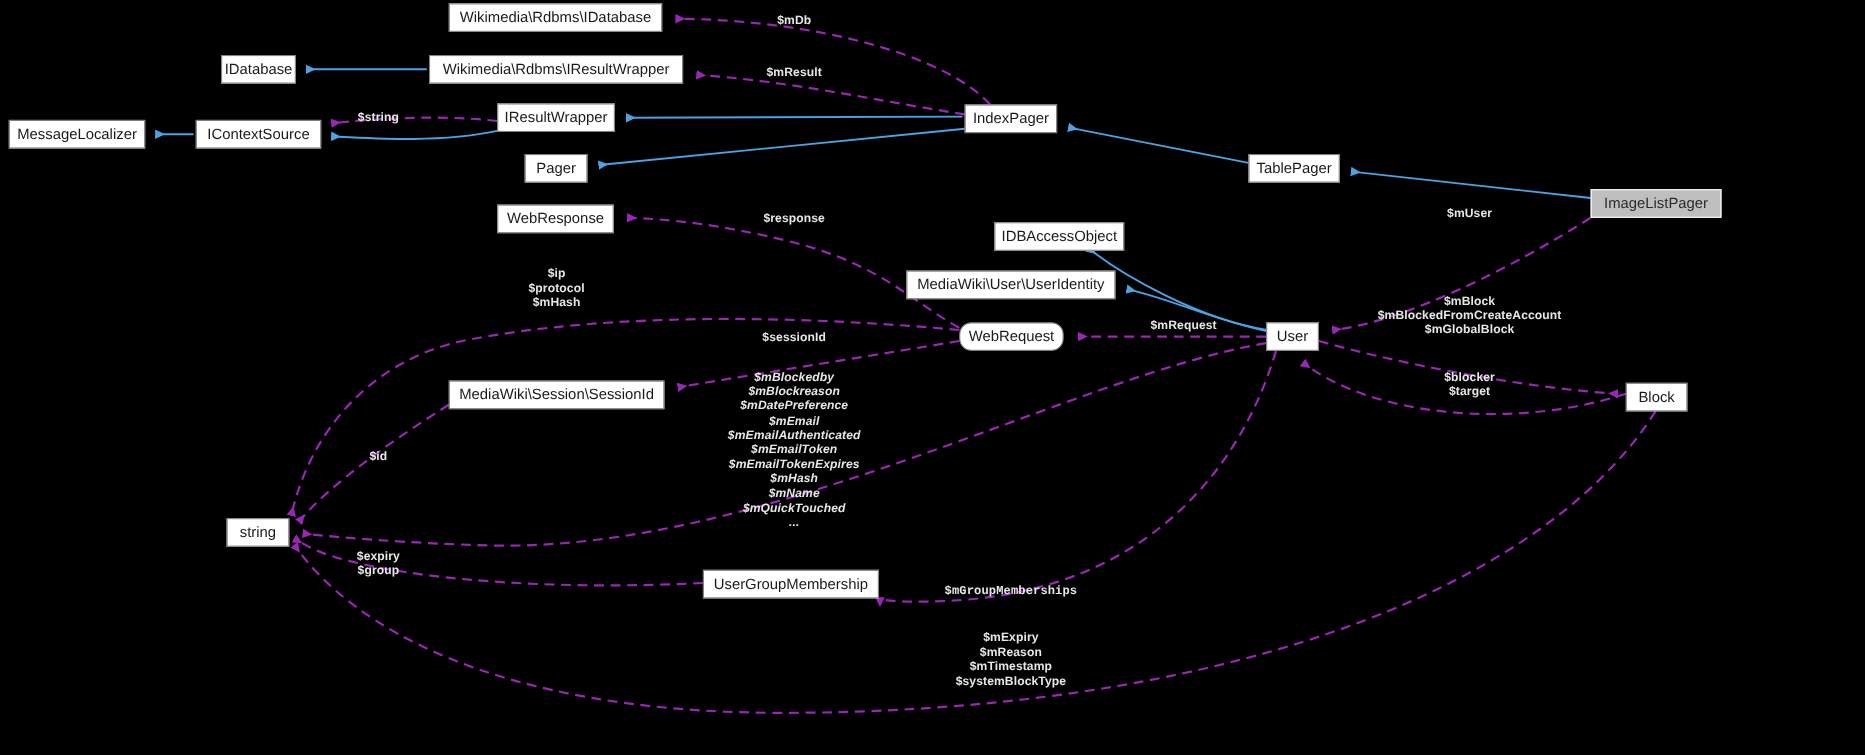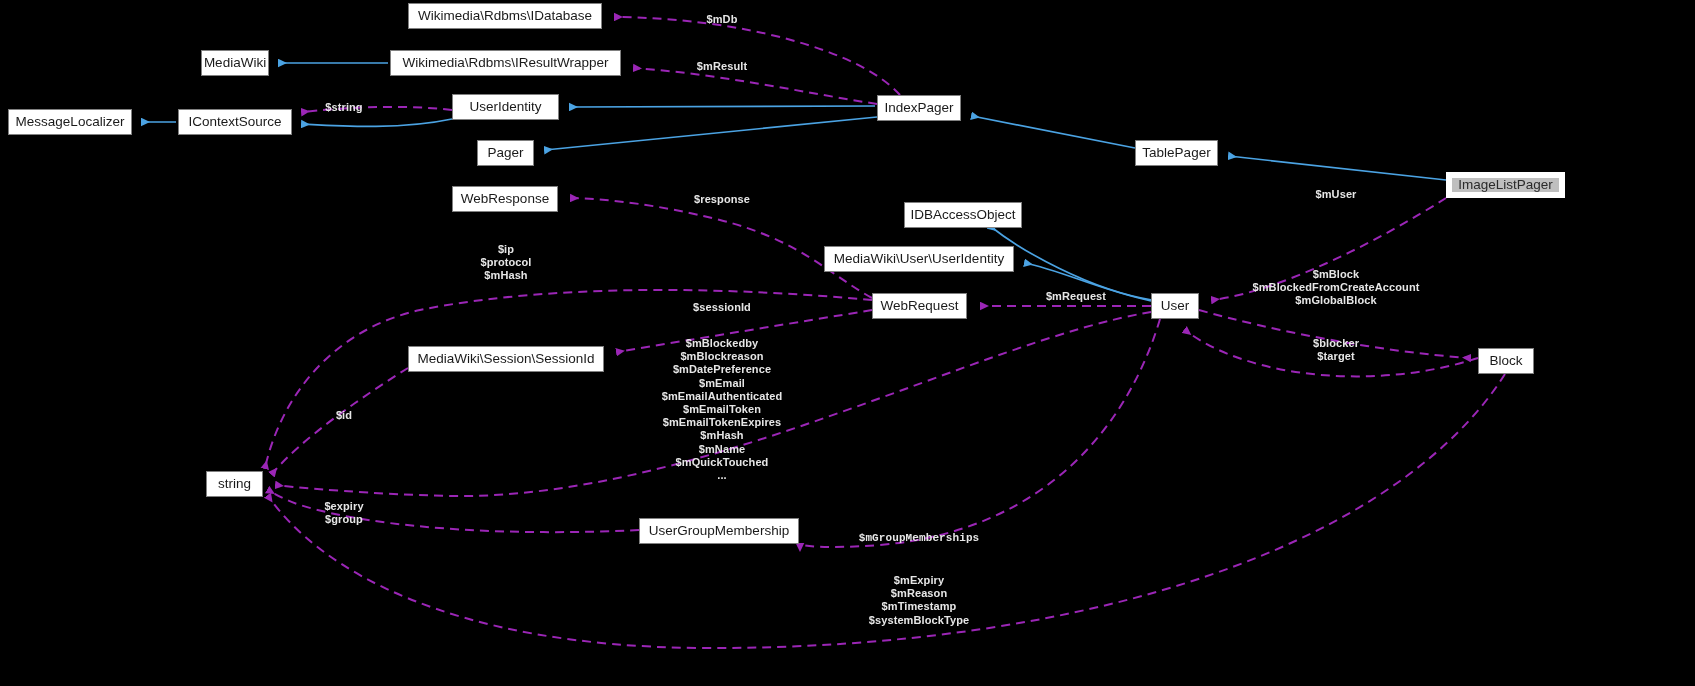--- a/index.html
+++ b/index.html
@@ -32,21 +32,21 @@
     line-height: 1;
     display: flex;
     align-items: center;
     justify-content: center;
     white-space: nowrap;
     padding: 0 7px;
     letter-spacing: 0px;
   }
   .node.highlight {
     background: #BFBFBF;
-    border: 6px solid #ffffff;
+    border: 1px solid #ffffff;
     color: #2B2B2B;
   }
   .edge-label {
     position: absolute;
     color: #E6E6E6;
     font-size: 11px;
     font-weight: bold;
     line-height: 13.2px;
     white-space: pre;
     text-align: center;
@@ -118,33 +118,33 @@
 
       <path d="M 1160 319 C 1130 420 1050 530 880 545 C 830 549 800 546 800 544" marker-end="url(#arrow-purple)"></path>
 
       <path d="M 639 530 C 520 536 380 530 300 505 C 285 500 275 494 268 490" marker-end="url(#arrow-purple)"></path>
 
       <path d="M 1505 374 C 1400 540 1100 650 700 648 C 450 646 320 570 268 496" marker-end="url(#arrow-purple)"></path>
     </g>
   </svg>
 
   <div class="node" style="left:408px;top:3px;width:194px;height:26px;">Wikimedia\Rdbms\IDatabase</div>
-  <div class="node" style="left:201px;top:50px;width:68px;height:26px;">MediaWiki</div>
+  <div class="node" style="left:201px;top:50px;width:68px;height:26px;">IDatabase</div>
   <div class="node" style="left:390px;top:50px;width:231px;height:26px;">Wikimedia\Rdbms\IResultWrapper</div>
   <div class="node" style="left:8px;top:109px;width:124px;height:26px;text-align:center;">MessageLocalizer</div>
   <div class="node" style="left:178px;top:109px;width:114px;height:26px;">IContextSource</div>
-  <div class="node" style="left:452px;top:94px;width:107px;height:26px;">UserIdentity</div>
+  <div class="node" style="left:452px;top:94px;width:107px;height:26px;">IResultWrapper</div>
   <div class="node" style="left:477px;top:140px;width:57px;height:26px;">Pager</div>
   <div class="node" style="left:877px;top:95px;width:84px;height:26px;">IndexPager</div>
   <div class="node" style="left:1135px;top:140px;width:83px;height:26px;">TablePager</div>
   <div class="node highlight" style="left:1446px;top:172px;width:119px;height:26px;">ImageListPager</div>
   <div class="node" style="left:452px;top:186px;width:106px;height:26px;">WebResponse</div>
   <div class="node" style="left:860px;top:202px;width:118px;height:26px;margin-left:44px;">IDBAccessObject</div>
   <div class="node" style="left:824px;top:246px;width:190px;height:26px;">MediaWiki\User\UserIdentity</div>
-  <div class="node" style="left:872px;top:293px;width:95px;height:26px;">WebRequest</div>
+  <div class="node" style="left:872px;top:293px;width:95px;height:26px;border-radius:11px;">WebRequest</div>
   <div class="node" style="left:1151px;top:293px;width:48px;height:26px;">User</div>
   <div class="node" style="left:1478px;top:348px;width:56px;height:26px;">Block</div>
   <div class="node" style="left:408px;top:346px;width:196px;height:26px;">MediaWiki\Session\SessionId</div>
   <div class="node" style="left:206px;top:471px;width:57px;height:26px;">string</div>
   <div class="node" style="left:639px;top:518px;width:160px;height:26px;">UserGroupMembership</div>
 
   <div class="edge-label" style="left:672px;top:13px;width:100px;">$mDb</div>
   <div class="edge-label" style="left:662px;top:60px;width:120px;">$mResult</div>
   <div class="edge-label" style="left:294px;top:101px;width:100px;">$string</div>
   <div class="edge-label" style="left:1276px;top:188px;width:120px;">$mUser</div>
@@ -152,21 +152,21 @@
   <div class="edge-label" style="left:436px;top:243px;width:140px;">$ip
 $protocol
 $mHash</div>
   <div class="edge-label" style="left:1216px;top:268px;width:240px;">$mBlock
 $mBlockedFromCreateAccount
 $mGlobalBlock</div>
   <div class="edge-label" style="left:1011px;top:290px;width:130px;">$mRequest</div>
   <div class="edge-label" style="left:657px;top:301px;width:130px;">$sessionId</div>
   <div class="edge-label" style="left:1266px;top:337px;width:140px;">$blocker
 $target</div>
-  <div class="edge-label" style="left:622px;top:337px;width:200px;">$mBlockedby
+  <div class="edge-label" style="left:622px;top:337px;width:200px;font-style:italic;">$mBlockedby
 $mBlockreason
 $mDatePreference
 $mEmail
 $mEmailAuthenticated
 $mEmailToken
 $mEmailTokenExpires
 $mHash
 $mName
 $mQuickTouched
 ...</div>

